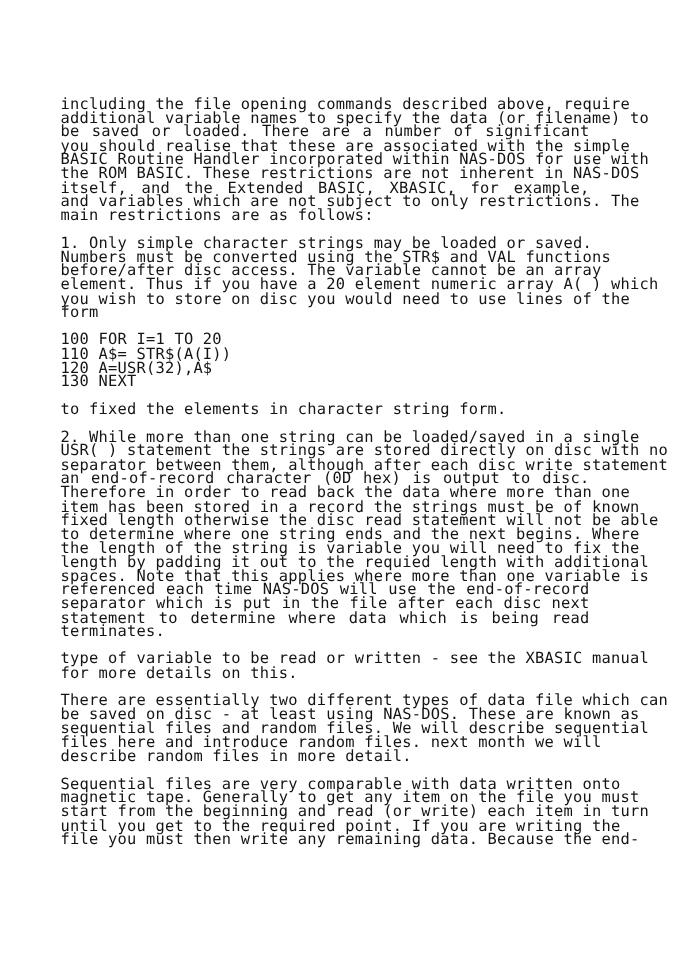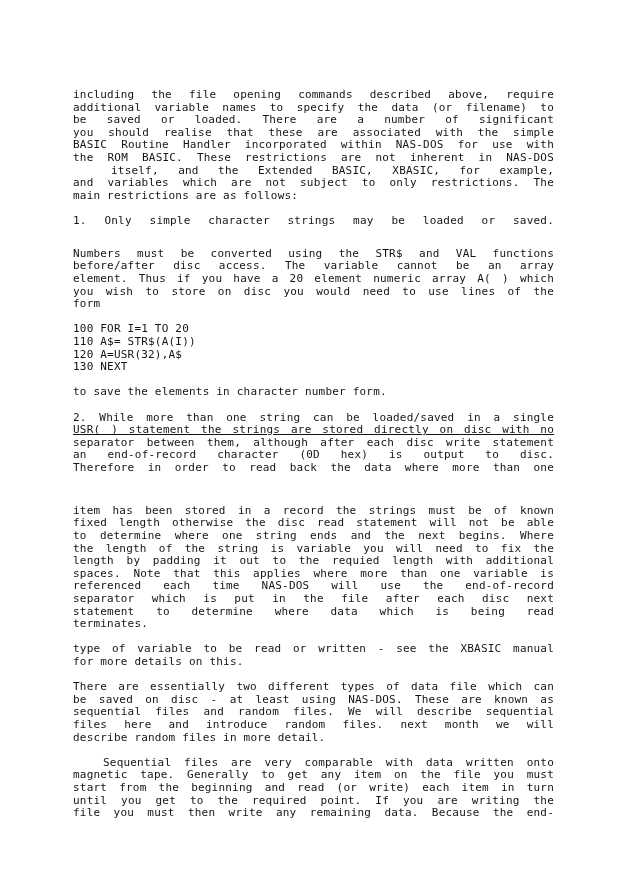--- a/index.html
+++ b/index.html
@@ -4,25 +4,25 @@
 <style>
   html, body { margin: 0; padding: 0; }
   body {
     width: 620px; height: 877px;
     background: #ffffff;
     position: relative;
     overflow: hidden;
   }
   .page {
     position: absolute;
-    left: 73px;
+    left: 55px;
     top: 89px;
     width: 481px;
     font-family: "DejaVu Sans Mono", "Liberation Mono", monospace;
-    font-size: 11px;
+    font-size: 14px;
     line-height: 12.62px;
     color: #141414;
     letter-spacing: 0.2px;
   }
   .para { margin: 0 0 12.62px 0; }
   .line {
     display: block;
     white-space: nowrap;
     height: 12.62px;
     text-align: justify;
@@ -36,52 +36,52 @@
 
 <div class="page">
 
   <div class="para">
     <span class="line" style="white-space: nowrap; text-align: left;">including the file opening commands described above, require</span>
     <span class="line" style="white-space: nowrap; text-align: left;">additional variable names to specify the data (or filename) to</span>
     <span class="line" style="white-space: nowrap; text-align: left;">be saved or loaded. There are a number of significant</span>
     <span class="line" style="white-space: nowrap; text-align: left;">you should realise that these are associated with the simple</span>
     <span class="line" style="white-space: nowrap; text-align: left;">BASIC Routine Handler incorporated within NAS-DOS for use with</span>
     <span class="line" style="white-space: nowrap; text-align: left;">the ROM BASIC. These restrictions are not inherent in NAS-DOS</span>
-    <span class="line" style="white-space: nowrap; text-align: right; margin-left: 38px;">itself, and the Extended BASIC, XBASIC, for example,</span>
+    <span class="line" style="white-space: nowrap; text-align: right;">itself, and the Extended BASIC, XBASIC, for example,</span>
     <span class="line" style="white-space: nowrap; text-align: left;">and variables which are not subject to only restrictions. The</span>
     <span class="line last">main restrictions are as follows:</span>
   </div>
 
   <div class="para">
     <span class="line" style="white-space: nowrap; text-align: left;">1. Only simple character strings may be loaded or saved.</span>
-    <span class="line" style="white-space: nowrap; text-align: left; margin-top: 20px;">Numbers must be converted using the STR$ and VAL functions</span>
+    <span class="line" style="white-space: nowrap; text-align: left;">Numbers must be converted using the STR$ and VAL functions</span>
     <span class="line" style="white-space: nowrap; text-align: left;">before/after disc access. The variable cannot be an array</span>
     <span class="line" style="white-space: nowrap; text-align: left;">element. Thus if you have a 20 element numeric array A( ) which</span>
     <span class="line" style="white-space: nowrap; text-align: left;">you wish to store on disc you would need to use lines of the</span>
     <span class="line last">form</span>
   </div>
 
   <div class="para code">
     <span class="line">100 FOR I=1 TO 20</span>
     <span class="line">110 A$= STR$(A(I))</span>
     <span class="line">120 A=USR(32),A$</span>
     <span class="line">130 NEXT</span>
   </div>
 
   <div class="para">
-    <span class="line last">to save the elements in character number form.</span>
+    <span class="line last">to fixed the elements in character string form.</span>
   </div>
 
   <div class="para">
     <span class="line" style="white-space: nowrap; text-align: left;">2. While more than one string can be loaded/saved in a single</span>
-    <span class="line" style="white-space: nowrap; text-align: left; text-decoration: underline;">USR( ) statement the strings are stored directly on disc with no</span>
+    <span class="line" style="white-space: nowrap; text-align: left;">USR( ) statement the strings are stored directly on disc with no</span>
     <span class="line" style="white-space: nowrap; text-align: center;">separator between them, although after each disc write statement</span>
     <span class="line" style="white-space: nowrap; text-align: left;">an end-of-record character (0D hex) is output to disc.</span>
     <span class="line" style="white-space: nowrap; text-align: left;">Therefore in order to read back the data where more than one</span>
-    <span class="line" style="white-space: nowrap; text-align: center; margin-top: 30px;">item has been stored in a record the strings must be of known</span>
+    <span class="line" style="white-space: nowrap; text-align: center;">item has been stored in a record the strings must be of known</span>
     <span class="line" style="white-space: nowrap; text-align: left;">fixed length otherwise the disc read statement will not be able</span>
     <span class="line" style="white-space: nowrap; text-align: left;">to determine where one string ends and the next begins. Where</span>
     <span class="line" style="white-space: nowrap; text-align: left;">the length of the string is variable you will need to fix the</span>
     <span class="line" style="white-space: nowrap; text-align: left;">length by padding it out to the requied length with additional</span>
     <span class="line" style="white-space: nowrap; text-align: center;">spaces. Note that this applies where more than one variable is</span>
     <span class="line" style="white-space: nowrap; text-align: left;">referenced each time NAS-DOS will use the end-of-record</span>
     <span class="line" style="white-space: nowrap; text-align: left;">separator which is put in the file after each disc next</span>
     <span class="line" style="white-space: nowrap; text-align: left;">statement to determine where data which is being read</span>
     <span class="line last">terminates.</span>
   </div>
@@ -93,20 +93,20 @@
 
   <div class="para">
     <span class="line" style="white-space: nowrap; text-align: left;">There are essentially two different types of data file which can</span>
     <span class="line" style="white-space: nowrap; text-align: left;">be saved on disc - at least using NAS-DOS. These are known as</span>
     <span class="line" style="white-space: nowrap; text-align: left;">sequential files and random files. We will describe sequential</span>
     <span class="line" style="white-space: nowrap; text-align: left;">files here and introduce random files. next month we will</span>
     <span class="line last">describe random files in more detail.</span>
   </div>
 
   <div class="para">
-    <span class="line" style="white-space: nowrap; text-align: right; margin-left: 30px;">Sequential files are very comparable with data written onto</span>
+    <span class="line" style="white-space: nowrap; text-align: right;">Sequential files are very comparable with data written onto</span>
     <span class="line" style="white-space: nowrap; text-align: left;">magnetic tape. Generally to get any item on the file you must</span>
     <span class="line" style="white-space: nowrap; text-align: left;">start from the beginning and read (or write) each item in turn</span>
     <span class="line" style="white-space: nowrap; text-align: left;">until you get to the required point. If you are writing the</span>
     <span class="line" style="white-space: nowrap; text-align: left;">file you must then write any remaining data. Because the end-</span>
   </div>
 
 </div>
 
 </body></html>

